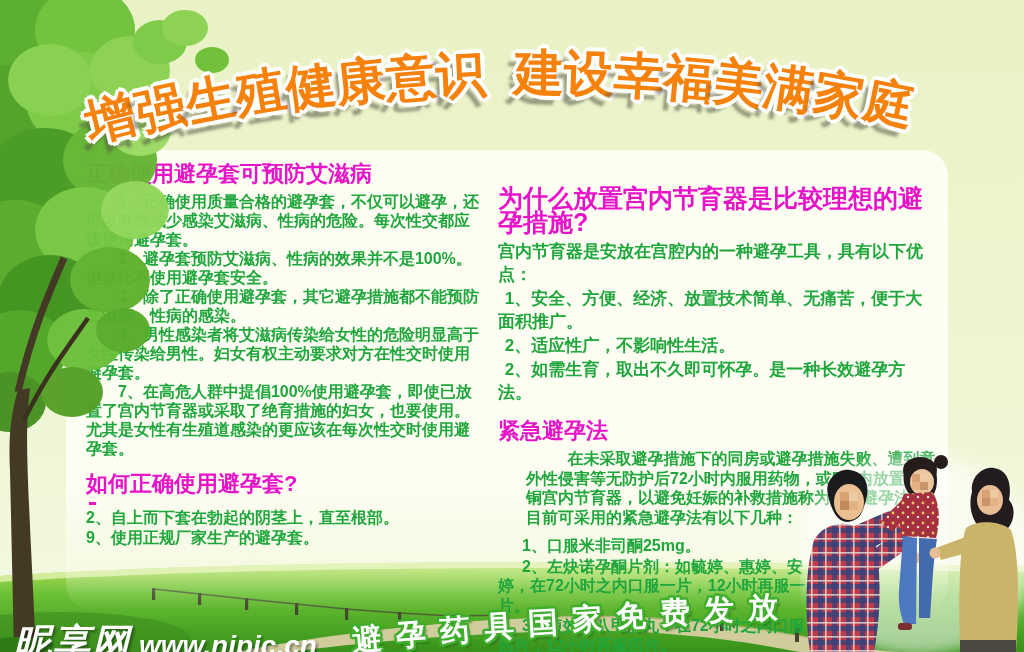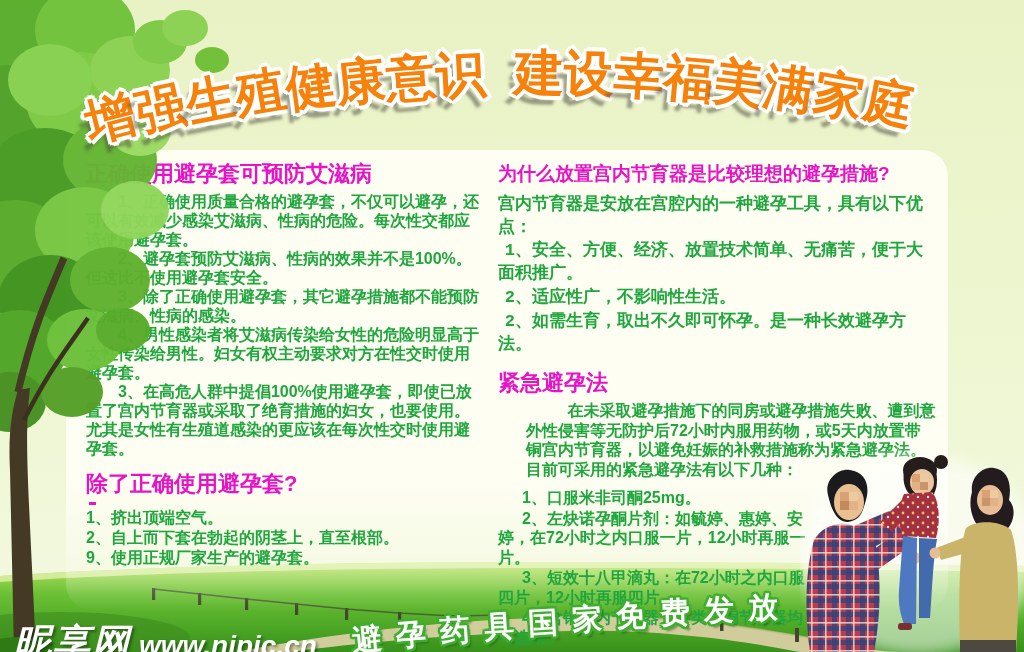--- a/index.html
+++ b/index.html
@@ -10,26 +10,26 @@
   .layer{position:absolute;}
 
   
   .panel{position:absolute;left:66px;top:150px;width:882px;height:460px;border-radius:26px;
          background:linear-gradient(180deg,rgba(254,254,243,.98) 0%,rgba(254,254,243,.97) 72%,rgba(254,254,243,0) 100%);
          z-index:1;}
   .col{position:absolute;top:12px;}
   .col-left{left:20px;width:398px;}
   .col-right{left:432px;width:438px;}
   .sec-h{color:#e712c9;font-weight:bold;font-size:22px;line-height:24px;margin:0 0 6px 0;}
-  .sec-h.rh{font-size:19px;}
+  .sec-h.rh{font-size:25px;margin-top:24px;}
   .body-t{color:#1fa63d;font-weight:bold;margin:0;}
   .lt{font-size:16px;line-height:19px;}
   .ind2{text-indent:2em;}
   .ind25{text-indent:2.6em;margin-left:28px;}
-  .ind05{text-indent:.4em;font-family:Liberation Mono, monospace;}
+  .ind05{text-indent:.4em;}
   .ind15{text-indent:1.5em;}
   .rt1{font-size:17px;line-height:23px;}
   .rt2{font-size:16px;line-height:19.5px;}
   .gap{height:14px;}
   .tick{width:7px;height:3px;background:#e712c9;margin:1px 0 3px 3px;}
   .mi{margin:1px 0;}
 
   
   #poster-title{position:absolute;left:86px;top:40px;width:860px;white-space:nowrap;z-index:3;
     font-size:50px;font-weight:bold;color:#f6820c;}
@@ -92,25 +92,24 @@
     <polyline points="153,589 200,594 246,599 296,604 346,609 399,613 453,616 506,615" fill="none" stroke="#4a4e38" stroke-width="1.5" opacity="0.8"></polyline>
   </svg>
 
   <div class="panel">
     <div class="col col-left">
       <h2 class="sec-h">正确使用避孕套可预防艾滋病</h2>
       <p class="body-t lt ind2">1、正确使用质量合格的避孕套，不仅可以避孕，还可以有效减少感染艾滋病、性病的危险。每次性交都应该使用避孕套。</p>
       <p class="body-t lt ind2">2、避孕套预防艾滋病、性病的效果并不是100%。但这比不使用避孕套安全。</p>
       <p class="body-t lt ind2">3、除了正确使用避孕套，其它避孕措施都不能预防艾滋病、性病的感染。</p>
       <p class="body-t lt ind2">4、男性感染者将艾滋病传染给女性的危险明显高于女性传染给男性。妇女有权主动要求对方在性交时使用避孕套。</p>
-      <p class="body-t lt ind2">3、在高危人群中提倡100%使用避孕套，即使已放置了宫内节育器或采取了绝育措施的妇女，也要使用。尤其是女性有生殖道感染的更应该在每次性交时使用避孕套。</p>
+      <p class="body-t lt ind2">7、在高危人群中提倡100%使用避孕套，即使已放置了宫内节育器或采取了绝育措施的妇女，也要使用。尤其是女性有生殖道感染的更应该在每次性交时使用避孕套。</p>
       <div class="gap"></div>
-      <h2 class="sec-h">除了正确使用避孕套?</h2>
+      <h2 class="sec-h">如何正确使用避孕套?</h2>
       <div class="tick"></div>
-      <p class="body-t lt mi">1、挤出顶端空气。</p>
       <p class="body-t lt mi">2、自上而下套在勃起的阴茎上，直至根部。</p>
       <p class="body-t lt mi">9、使用正规厂家生产的避孕套。</p>
     </div>
 
     <div class="col col-right">
       <h2 class="sec-h rh">为什么放置宫内节育器是比较理想的避孕措施?</h2>
       <p class="body-t rt1">宫内节育器是安放在宫腔内的一种避孕工具，具有以下优点：</p>
       <p class="body-t rt1 ind05 mi">1、安全、方便、经济、放置技术简单、无痛苦，便于大面积推广。</p>
       <p class="body-t rt1 ind05 mi">2、适应性广，不影响性生活。</p>
       <p class="body-t rt1 ind05 mi">2、如需生育，取出不久即可怀孕。是一种长效避孕方法。</p>

